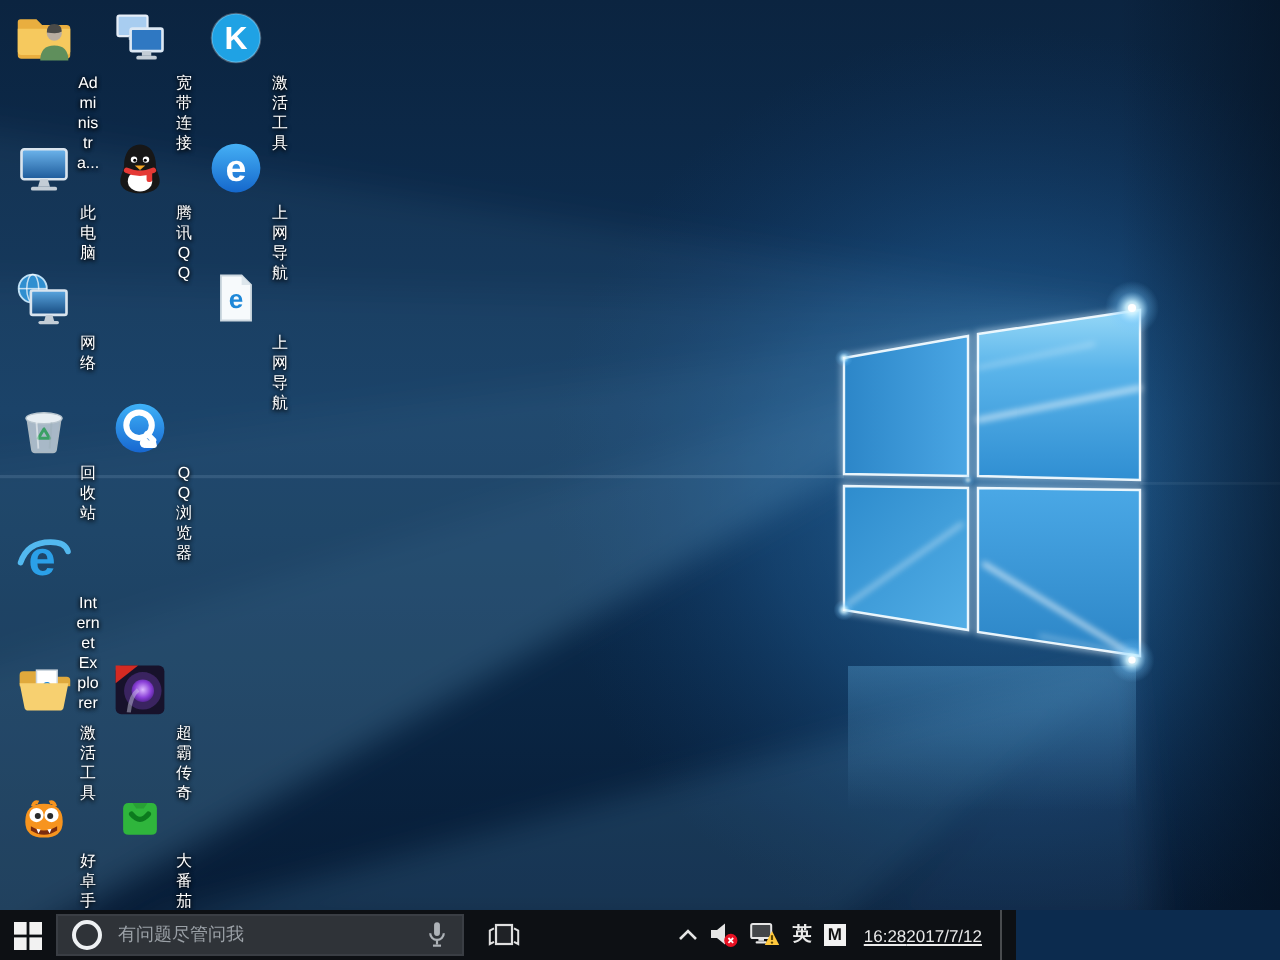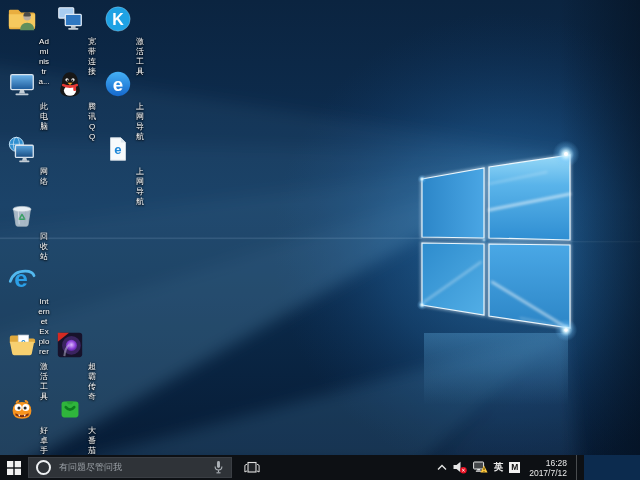--- a/index.html
+++ b/index.html
@@ -18,21 +18,21 @@
   }
   .cell .ic{width:30px;height:30px;flex:0 0 30px;}
   .icon-label{
     margin-top:3px;font-size:8px;line-height:10px;color:#fff;text-align:center;
     white-space:pre-line;
     text-shadow:0 1px 2px rgba(0,0,0,.95),0 0 2px rgba(0,0,0,.8);
     max-width:56px;word-break:break-all;padding-left:44px;
   }
   
   .taskbar{
-    position:absolute;left:0;top:455px;width:584px;height:25px;
+    position:absolute;left:0;top:455px;width:508px;height:25px;
     background:#0d1014;display:flex;align-items:center;
   }
   .start-btn{width:27px;height:25px;display:flex;align-items:center;justify-content:center;}
   .search-box{
     position:absolute;left:28px;top:2px;width:204px;height:21px;
     background:#2f3338;border:1px solid #3a3e44;box-sizing:border-box;
     display:flex;align-items:center;
   }
   .cortana-ring{
     width:11px;height:11px;border:2px solid #eef1f3;border-radius:50%;
@@ -45,22 +45,22 @@
     display:flex;align-items:center;justify-content:center;}
   .tray{
     position:absolute;right:3px;top:0;height:25px;display:flex;align-items:center;gap:6px;
   }
   .tray-item{display:flex;align-items:center;justify-content:center;height:25px;}
   .ime-mode{color:#eaeaea;font-size:9.5px;font-weight:bold;}
   .ime-badge{
     width:11px;height:11px;background:#f2f2f2;color:#111;font-size:8.5px;font-weight:bold;
     display:flex;align-items:center;justify-content:center;line-height:1;
   }
-  .clock{display:flex;flex-direction:column;align-items:flex-end;justify-content:center;
-    color:#eaeaea;font-size:8.5px;line-height:10px;padding:0 3px;}
+  .clock{display:flex;flex-direction:row;align-items:flex-end;justify-content:center;
+    color:#eaeaea;font-size:8.5px;line-height:10px;padding:0 3px;text-decoration:underline;}
   .show-desktop{width:4px;height:25px;border-left:1px solid rgba(255,255,255,.25);}
 </style>
 </head>
 <body>
 
 <svg width="0" height="0" style="position:absolute" aria-hidden="true">
   <defs>
     <linearGradient id="scr" x1="0" y1="0" x2="0" y2="1">
       <stop offset="0" stop-color="#6db5ec"></stop>
         <stop offset="1" stop-color="#1d5a9a"></stop>
@@ -277,20 +277,31 @@
     <svg class="ic" viewBox="0 0 32 32">
       <path d="M7,11 L9.5,27.5 Q9.7,29 11.2,29 H20.8 Q22.3,29 22.5,27.5 L25,11 Z" fill="#cfdae2" fill-opacity="0.78" stroke="#aab8c2" stroke-width="0.8"></path>
       <ellipse cx="16" cy="10.8" rx="9.6" ry="2.9" fill="#e7eef3" stroke="#b9c6cf" stroke-width="0.8"></ellipse>
       <polygon points="13,21.5 19,21.5 16,16.5" fill="none" stroke="#3aa065" stroke-width="1.6" stroke-linejoin="round"></polygon>
       <line x1="12" y1="13" x2="13" y2="27" stroke="#ffffff" stroke-opacity="0.5" stroke-width="1"></line>
       <line x1="20" y1="13" x2="19" y2="27" stroke="#9fb0ba" stroke-opacity="0.6" stroke-width="1"></line>
     </svg>
     <div class="icon-label">回收站</div>
   </div>
 
+  <div class="cell" style="left:42px;top:199px">
+    <svg class="ic" viewBox="0 0 32 32">
+      <circle cx="16" cy="16" r="13" fill="url(#qbgrad)"></circle>
+      <circle cx="15.5" cy="14.5" r="6.8" fill="none" stroke="#fff" stroke-width="3.2"></circle>
+      <line x1="19.8" y1="19" x2="23.2" y2="22.5" stroke="#fff" stroke-width="3" stroke-linecap="round"></line>
+      <circle cx="18.5" cy="24" r="2.6" fill="#fff"></circle>
+      <circle cx="22.5" cy="24.2" r="2.2" fill="#fff"></circle>
+      <rect x="18" y="24" width="7" height="2.6" rx="1.3" fill="#fff"></rect>
+    </svg>
+    <div class="icon-label">QQ浏览器</div>
+  </div>
 
   <div class="cell" style="left:-6px;top:264px">
     <svg class="ic" viewBox="0 0 32 32">
       <text x="15" y="25" text-anchor="middle" font-size="26" font-weight="bold" fill="#2ba0e8">e</text>
       <path d="M3.5,18.5 Q7,7.5 19.5,7.5 Q27.5,7.5 28.8,12.5" fill="none" stroke="#53b9ef" stroke-width="3" stroke-linecap="round"></path>
     </svg>
     <div class="icon-label">Internet
 Explorer</div>
   </div>
 

